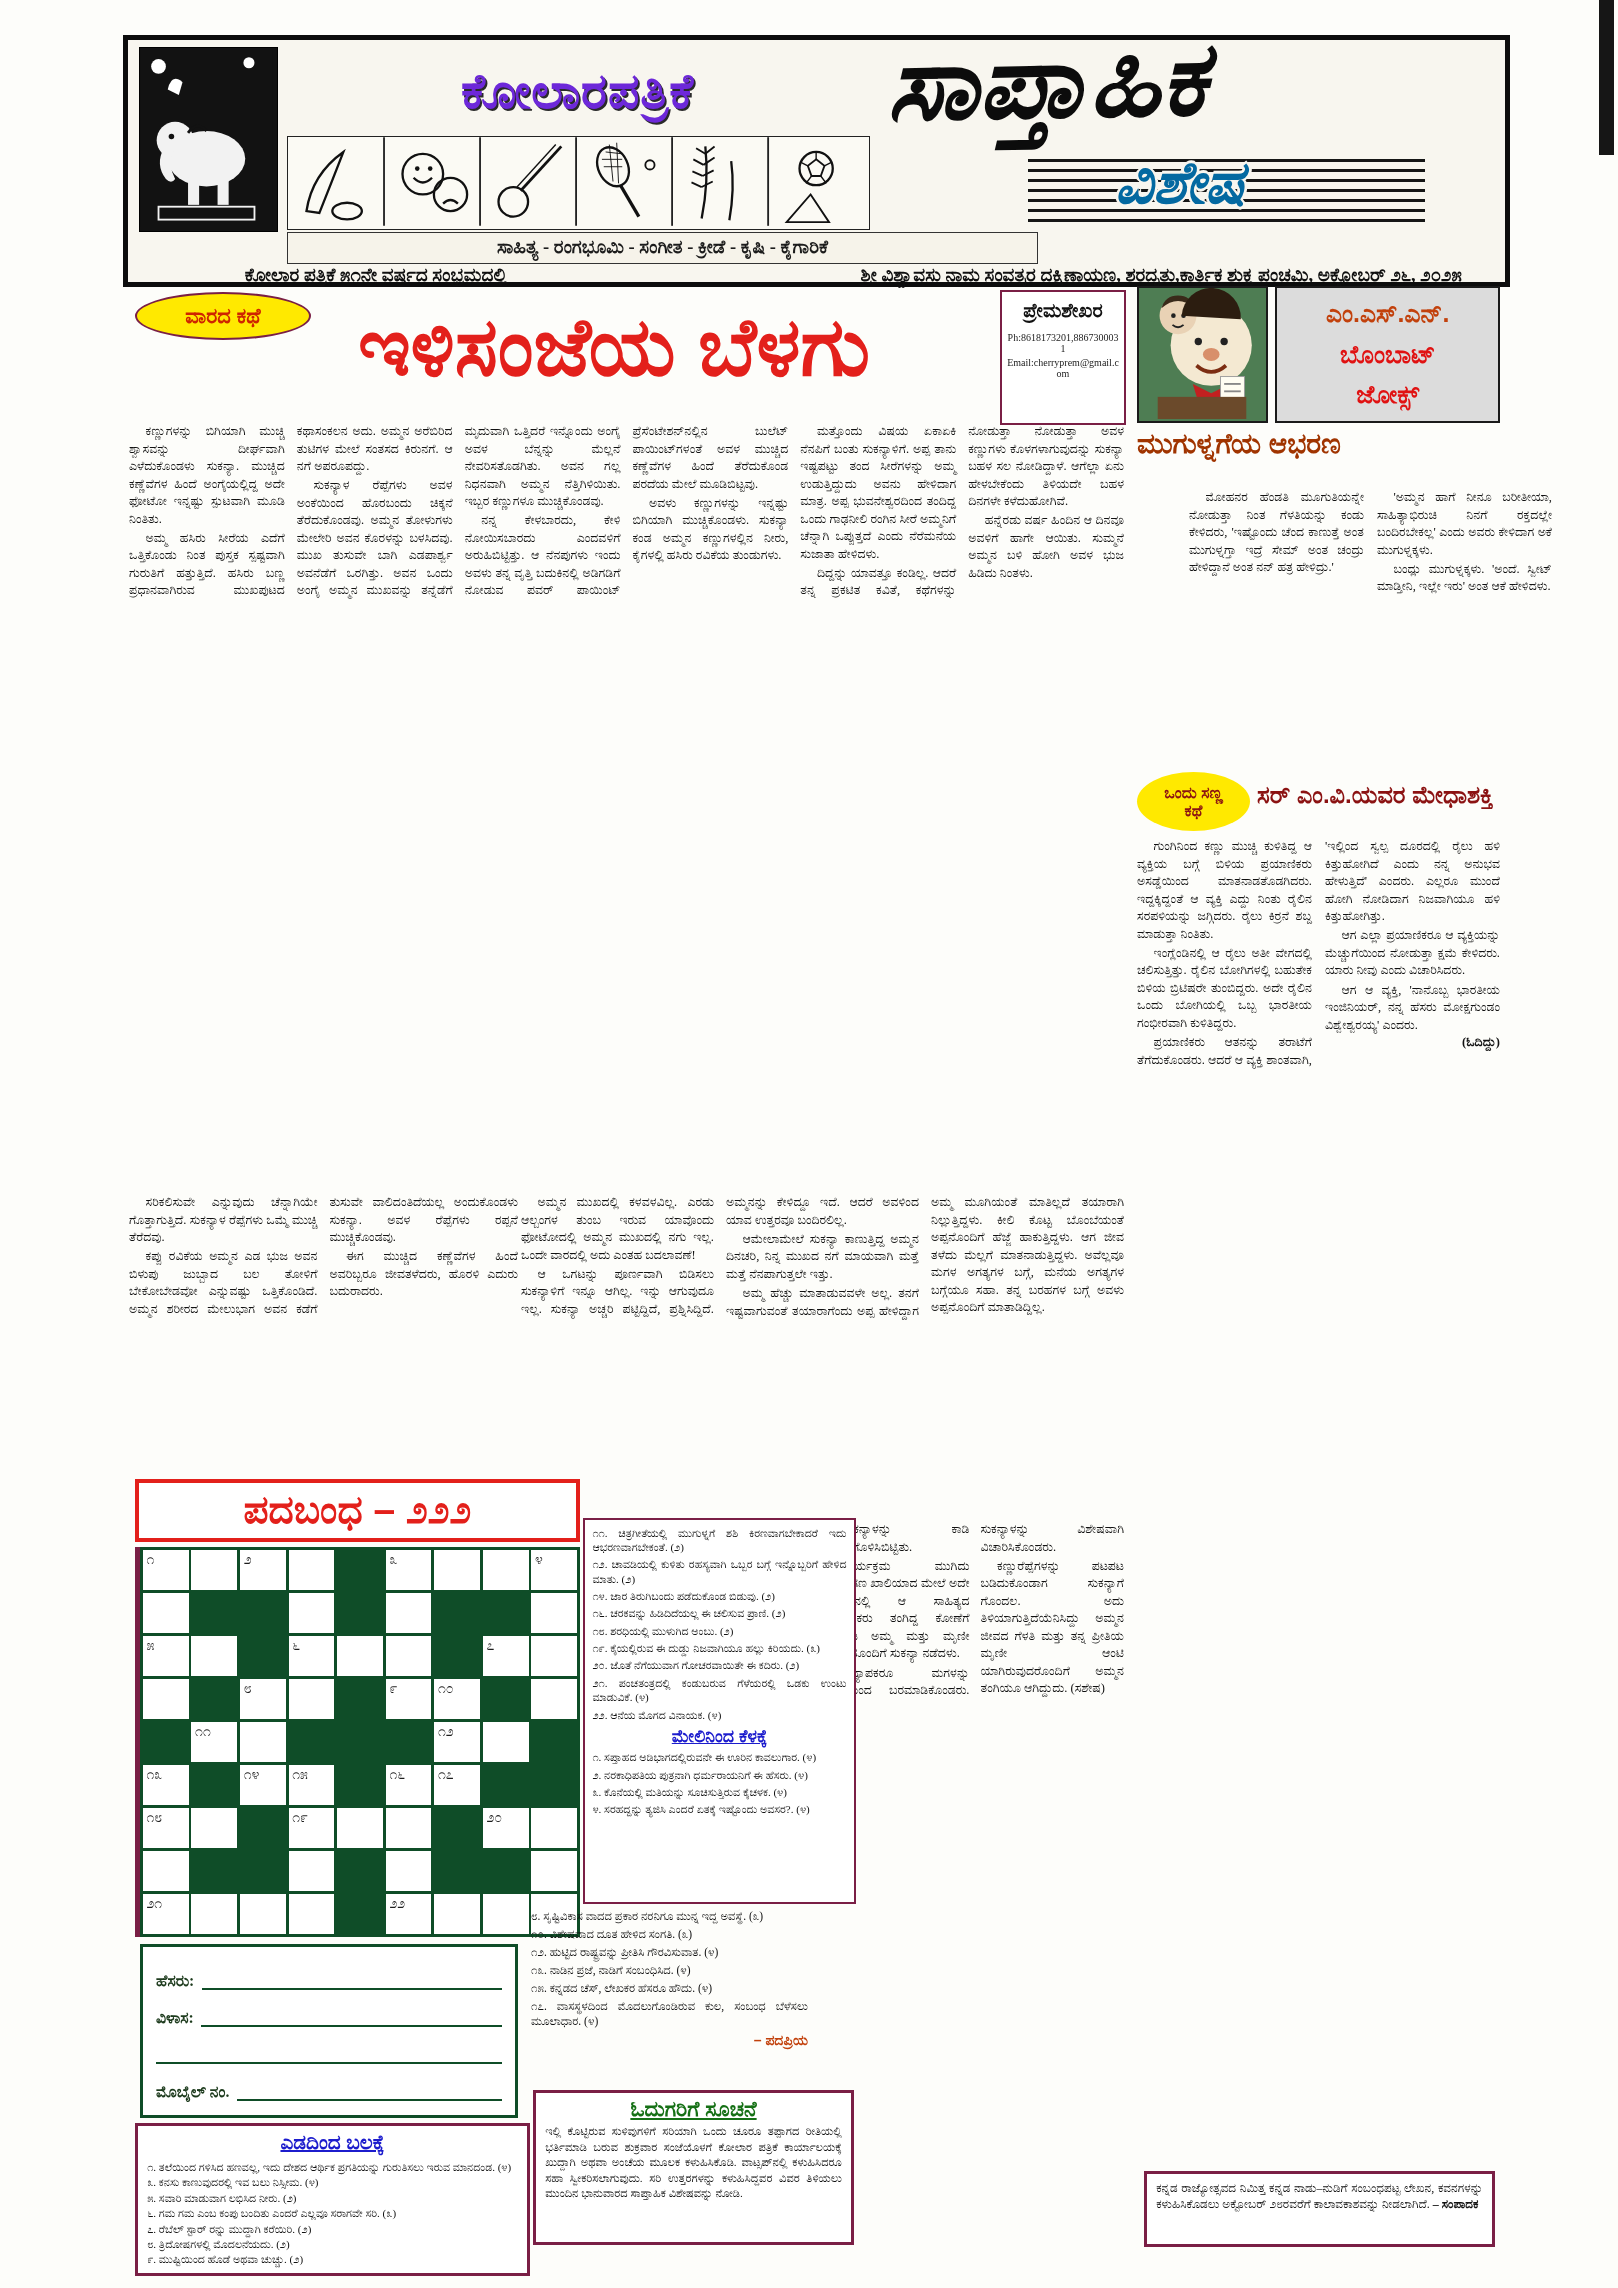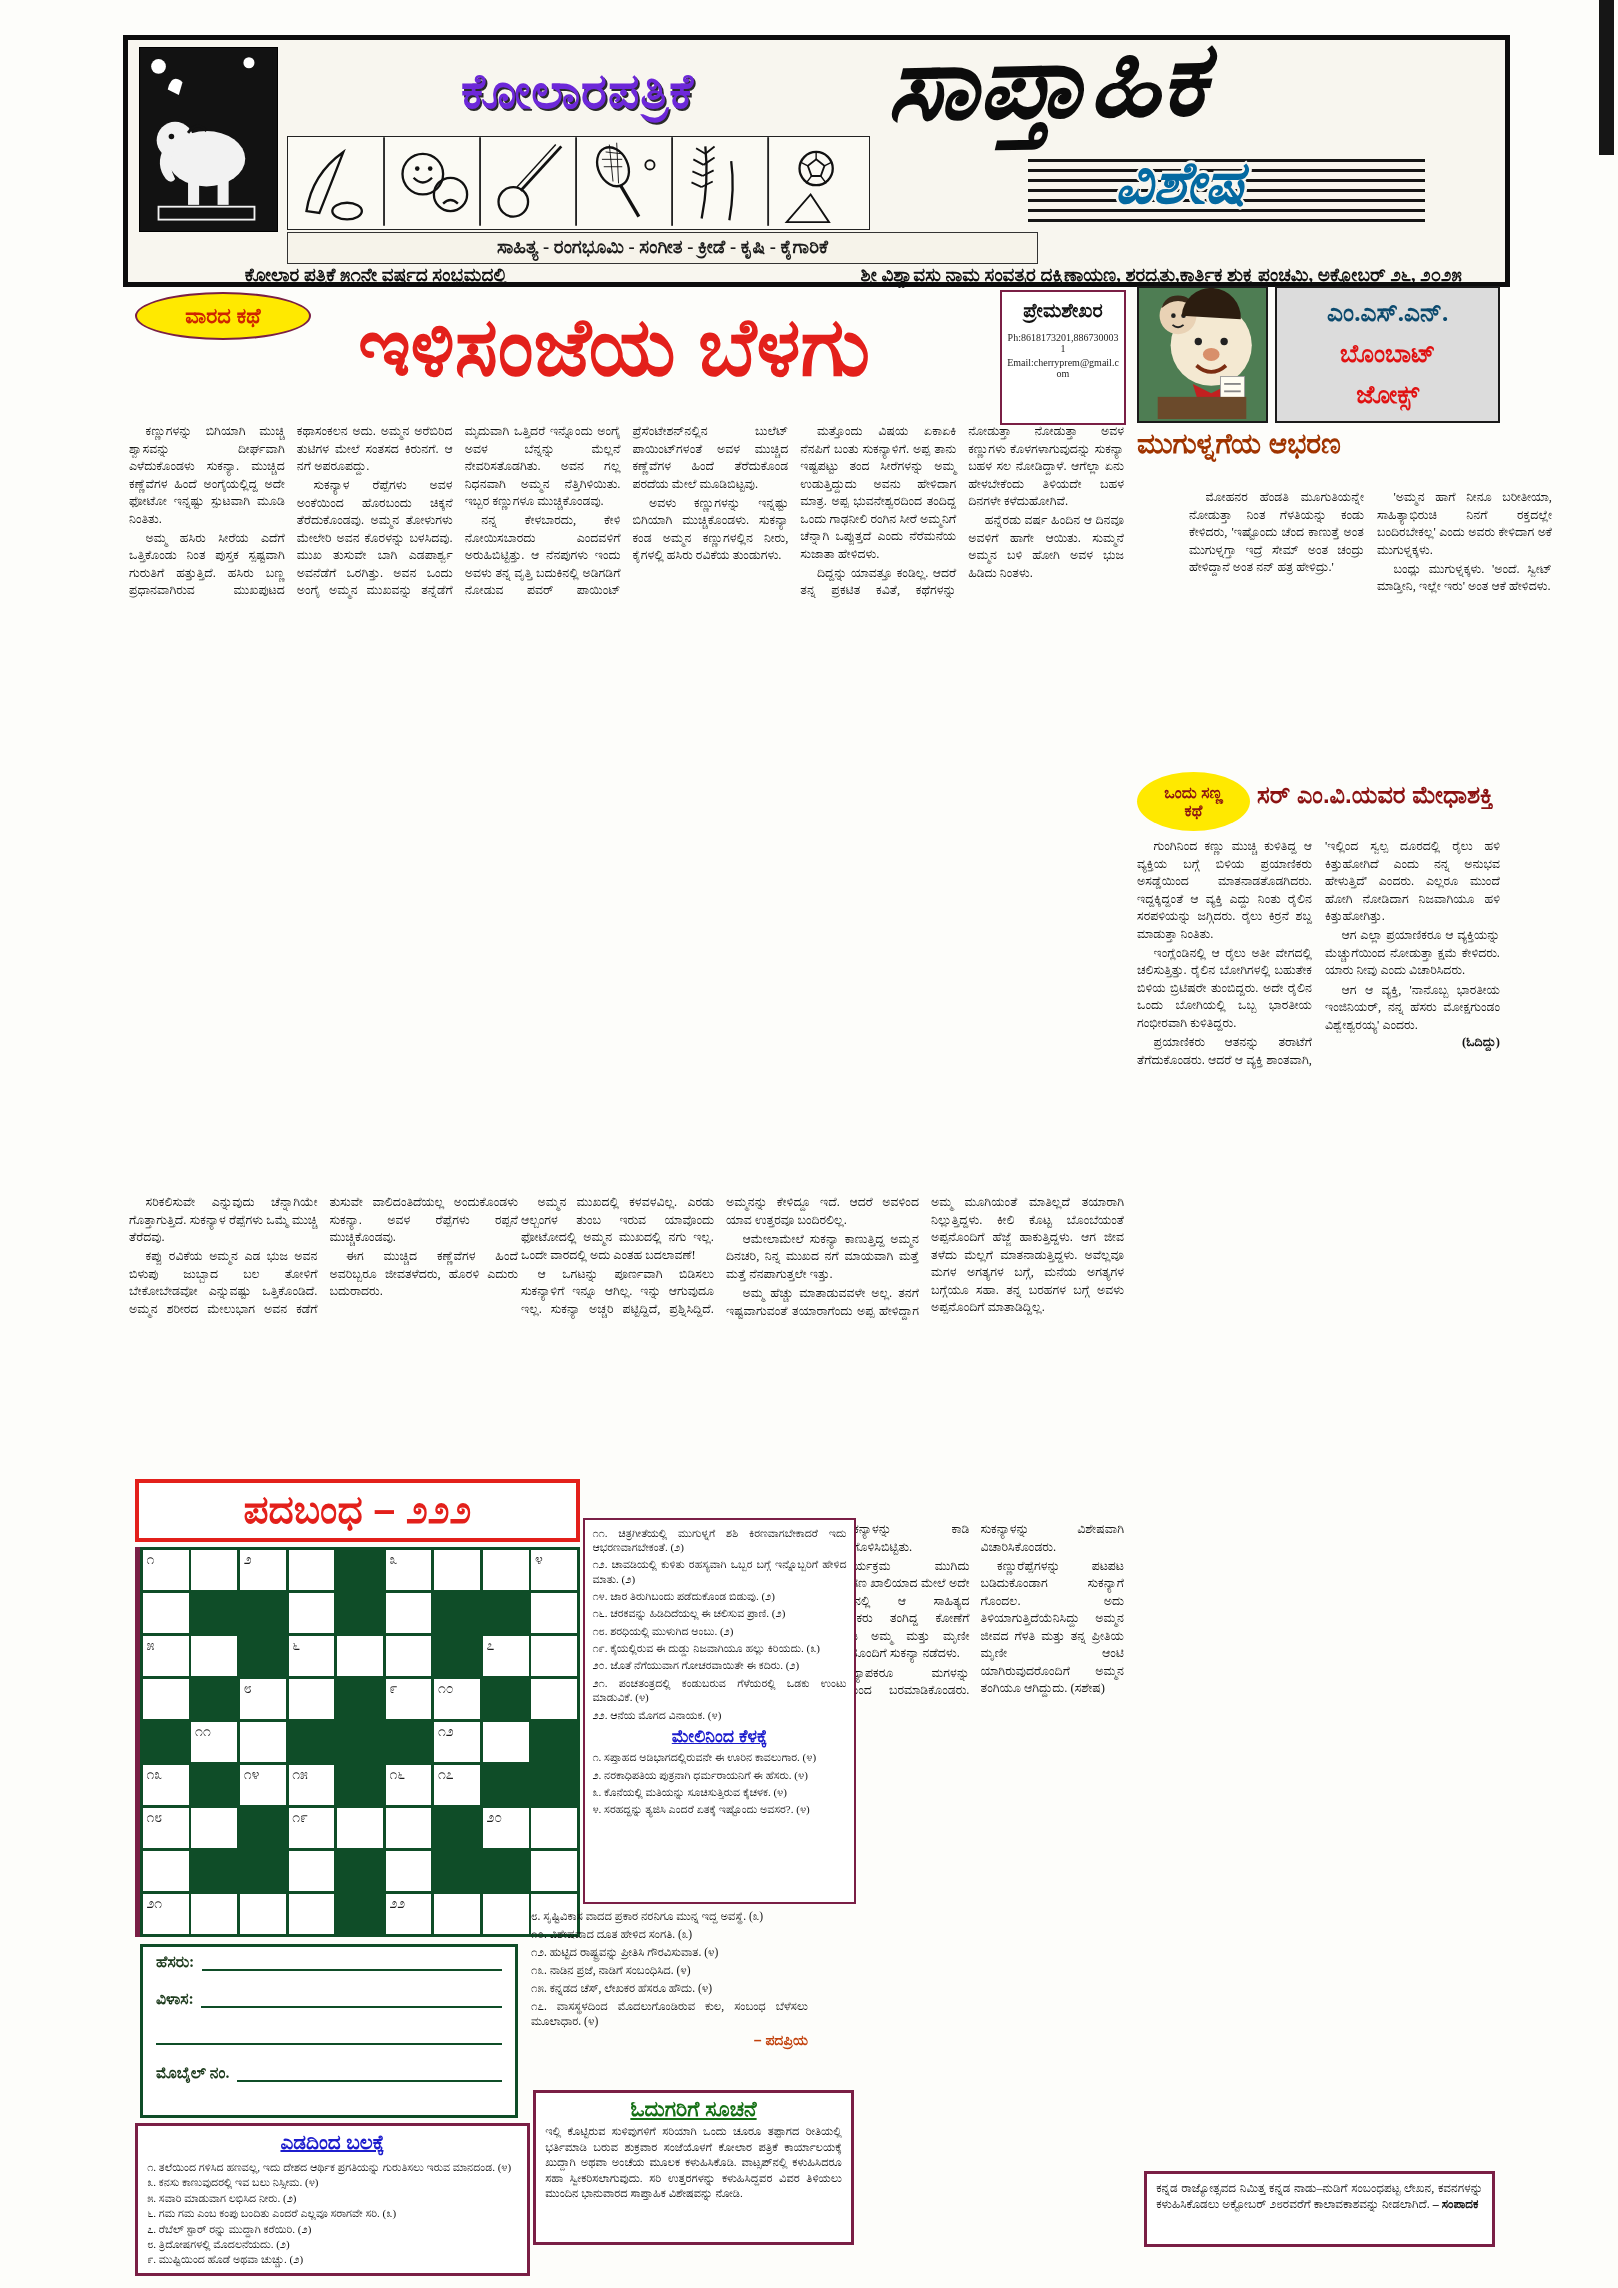--- a/index.html
+++ b/index.html
@@ -39,21 +39,21 @@
       padding:7.4px 3.7px;box-sizing:border-box;text-align:center;}
   .author-name{font-family:"Liberation Sans","DejaVu Sans",sans-serif;font-weight:bold;font-size:19.4px;color:#111;}
   .author-ph,.author-em{font-size:10px;margin-top:9.2px;word-break:break-all;color:#222;}
   .author-em{margin-top:3.7px;}
 
   
   .joke-panel{left:1137px;top:286px;width:363px;height:137px;display:flex;gap:7.4px;}
   .joke-cartoon{width:131px;height:137px;border:2.8px solid #1a1a1a;box-sizing:border-box;background:#4e7d53;}
   .joke-brand{flex:1;border:2.8px solid #1a1a1a;box-sizing:border-box;background:#dcdcdc;display:flex;flex-direction:column;
       align-items:center;justify-content:space-evenly;font-family:"Liberation Sans","DejaVu Sans",sans-serif;font-weight:bold;font-size:25px;}
-  .jb1{color:#0c4a6e;font-family:Liberation Serif, serif;} .jb2,.jb3{color:#e01212;}
+  .jb1{color:#c2410c;} .jb2,.jb3{color:#e01212;}
   .joke-sub{left:1137px;top:428px;width:363px;text-align:left;font-family:"Liberation Sans","DejaVu Sans",sans-serif;
       font-weight:bold;font-size:28px;color:#a03400;}
   .joke-body{left:1189px;top:473px;width:363px;height:301px;column-count:2;column-gap:13px;margin-top:16px;}
 
   
   .btxt{font-size:12.5px;line-height:1.4;text-align:justify;overflow:hidden;}
   .btxt .para{text-indent:16.6px;margin:0 0 1.8px 0;}
   .blockA{left:129px;top:423px;width:995px;height:770px;column-count:6;column-gap:12px;}
   .blockB{left:129px;top:1194px;width:389px;height:277px;column-count:2;column-gap:12px;}
   .blockC{left:521px;top:1194px;width:603px;height:319px;column-count:3;column-gap:12px;}
@@ -64,21 +64,21 @@
       display:flex;align-items:center;justify-content:center;box-sizing:border-box;}
   .xw-title{color:#e3201b;font-family:"Liberation Sans","DejaVu Sans",sans-serif;font-weight:900;font-size:39px;}
   .xw-grid{left:135px;top:1547px;width:445px;height:390px;box-sizing:border-box;border-left:5.5px solid #7a1f45;
       background:#0f4d28;display:grid;grid-template-columns:repeat(9,1fr);grid-template-rows:repeat(9,1fr);gap:2.8px;padding:2.8px;}
   .xc{background:#ffffff;position:relative;}
   .xc.blk{background:#0f4d28;}
   .xc .num{position:absolute;left:3.7px;top:1.8px;font-size:14px;color:#1d1d1d;}
 
   
   .form-box{left:140px;top:1944px;width:378px;height:174px;border:3.7px solid #0f4d28;background:#fff;
-      box-sizing:border-box;padding:3px 13px;font-size:15.7px;color:#143b14;}
+      box-sizing:border-box;padding:22px 13px;font-size:15.7px;color:#143b14;}
   .frow{display:flex;align-items:flex-end;margin-bottom:16.6px;}
   .flabel{white-space:nowrap;margin-right:7.4px;font-weight:bold;color:#1c3a1c;}
   .fline{flex:1;border-bottom:2.3px solid #0f4d28;height:18.5px;}
 
   
   .clue{font-size:11.5px;line-height:1.32;text-align:justify;margin-bottom:2.8px;}
   .clue-head{font-family:"Liberation Sans","DejaVu Sans",sans-serif;font-weight:bold;font-size:20px;color:#1c1ccd;
       text-decoration:underline;text-align:center;margin:1.8px 0 5.5px 0;}
   .across-box{left:135px;top:2123px;width:395px;height:153px;border:3.7px solid #7a1f45;box-sizing:border-box;
       padding:3.7px 9.2px;background:#fff;overflow:hidden;}

